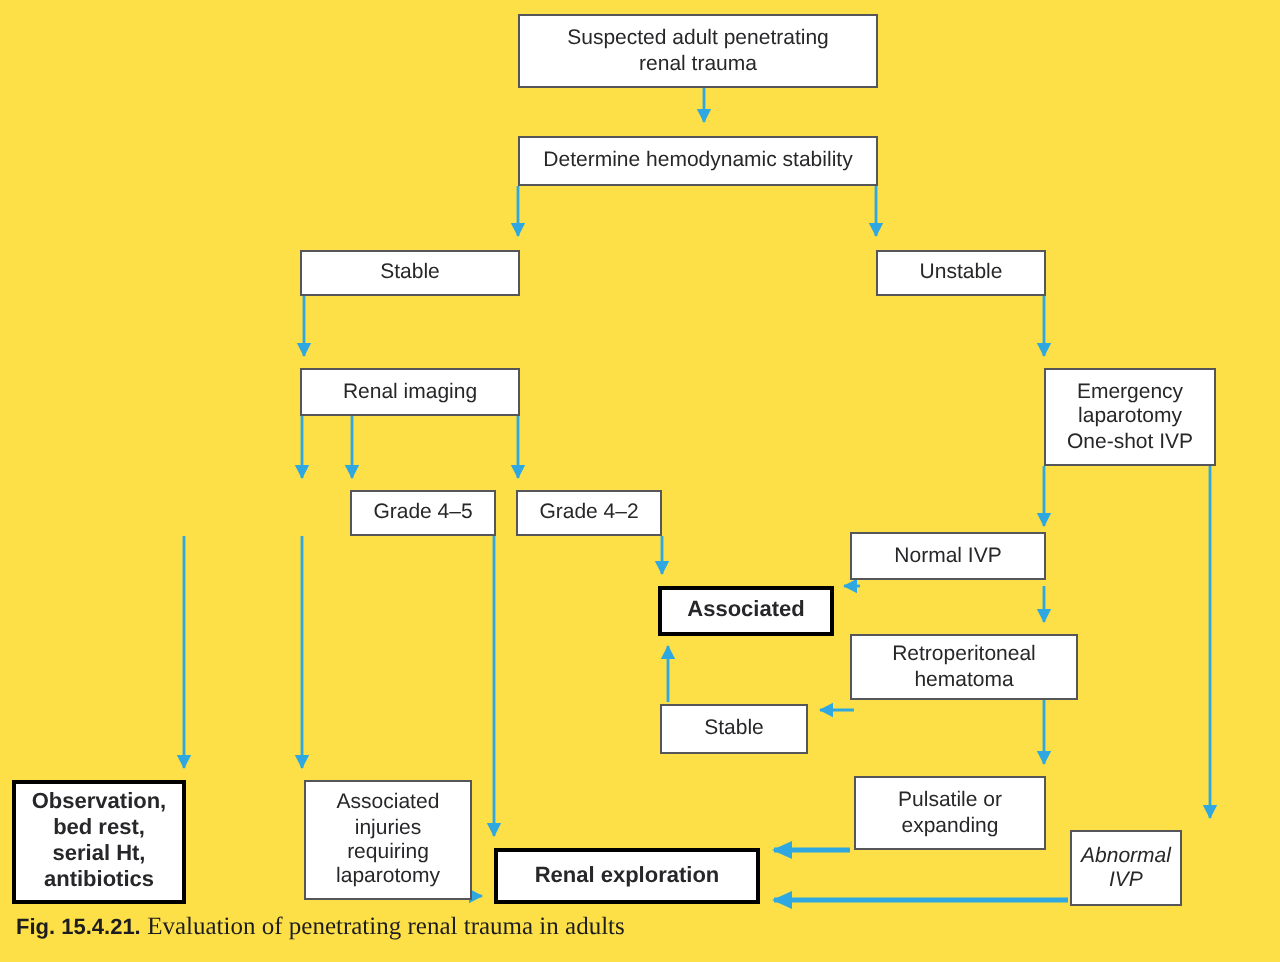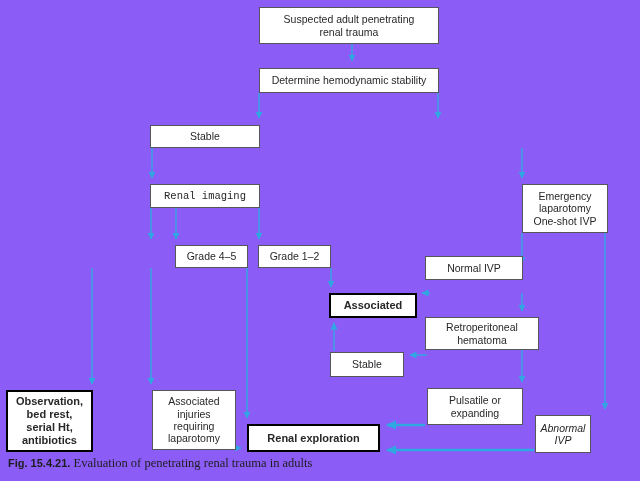--- a/index.html
+++ b/index.html
@@ -1,19 +1,19 @@
 <!DOCTYPE html>
 <html style="--arrow-blue: #2fa8e1; --box-border: #55565a; --bold-border: #000000; --text-color: #27272a;"><head>
 <meta charset="utf-8">
 <style>
   html,body{margin:0;padding:0;background:#ffffff;}
   .canvas{
     position:relative;
     width:640px;height:481px;
-    background:#8b5cf6;
+    background:#fde047;
     font-family:"Liberation Sans", sans-serif;
     overflow:hidden;
   }
   .wires{position:absolute;left:0;top:0;width:640px;height:481px;pointer-events:none;}
   .wires line{stroke:var(--arrow-blue,#2fa8e1);stroke-width:1.4;}
   .wires line.thick{stroke-width:2.4;}
   .ah{fill:var(--arrow-blue,#2fa8e1);}
   .node{
     position:absolute;
     box-sizing:border-box;
@@ -76,33 +76,34 @@
     <line x1="235" y1="448" x2="241" y2="448" marker-end="url(#ah)"></line>
   </svg>
 
   <div class="node" style="left:259px;top:7px;width:180px;height:37px;">Suspected adult penetrating
 renal trauma</div>
 
   <div class="node" style="left:259px;top:68px;width:180px;height:25px;">Determine hemodynamic stability</div>
 
   <div class="node" style="left:150px;top:125px;width:110px;height:23px;">Stable</div>
 
+  <div class="node" style="left:438px;top:125px;width:85px;height:23px;">Unstable</div>
 
-  <div class="node" style="left:150px;top:184px;width:110px;height:24px;font-family:Liberation Mono, monospace;">Renal imaging</div>
+  <div class="node" style="left:150px;top:184px;width:110px;height:24px;">Renal imaging</div>
 
   <div class="node" style="left:522px;top:184px;width:86px;height:49px;">Emergency
 laparotomy
 One-shot IVP</div>
 
 
   <div class="node" style="left:175px;top:245px;width:73px;height:23px;">Grade 4–5</div>
 
-  <div class="node" style="left:258px;top:245px;width:73px;height:23px;">Grade 1–2</div>
+  <div class="node" style="left:258px;top:245px;width:73px;height:23px;">Grade 4–2</div>
 
-  <div class="node" style="left:425px;top:256px;width:98px;height:24px;">Normal IVP</div>
+  <div class="node" style="left:425px;top:266px;width:98px;height:24px;">Normal IVP</div>
 
   <div class="node bold" style="left:329px;top:293px;width:88px;height:25px;">Associated</div>
 
   <div class="node" style="left:425px;top:317px;width:114px;height:33px;">Retroperitoneal
 hematoma</div>
 
   <div class="node" style="left:330px;top:352px;width:74px;height:25px;">Stable</div>
 
   <div class="node" style="left:427px;top:388px;width:96px;height:37px;">Pulsatile or
 expanding</div>

